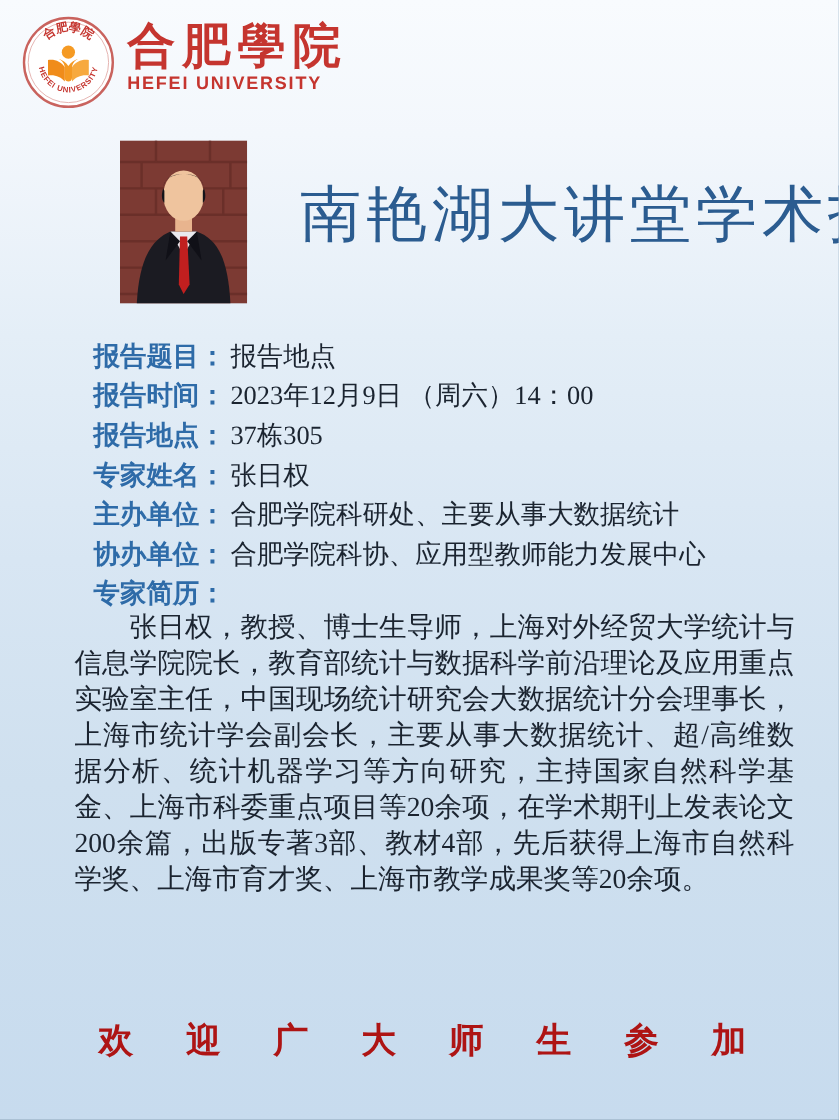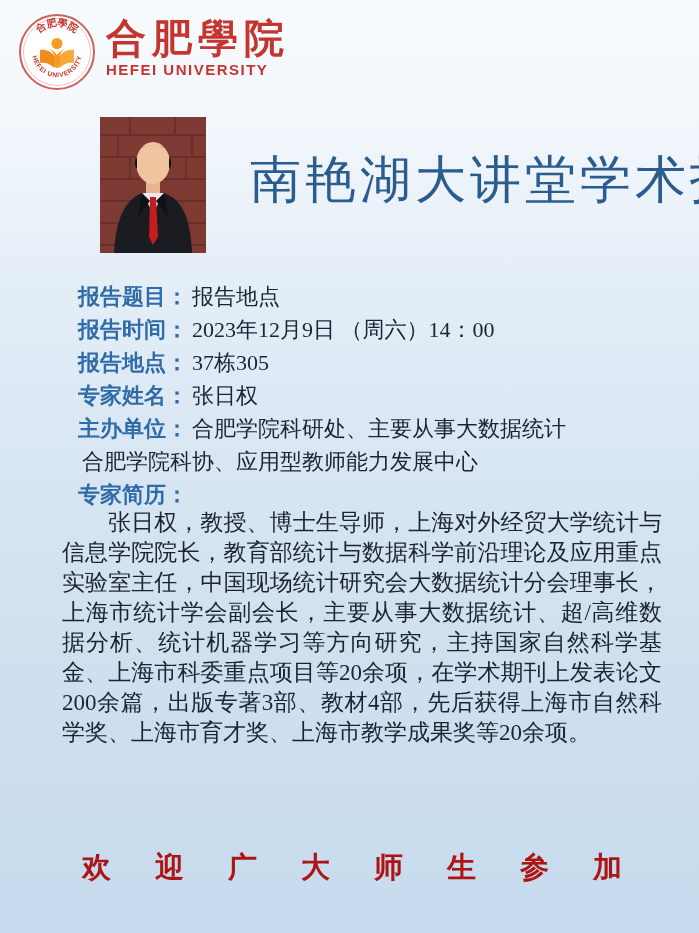--- a/index.html
+++ b/index.html
@@ -134,20 +134,21 @@
     </div>
     <div class="info-row">
       <span class="info-label">专家姓名：</span>
       <span class="info-value">张日权</span>
     </div>
     <div class="info-row">
       <span class="info-label">主办单位：</span>
       <span class="info-value">合肥学院科研处、主要从事大数据统计</span>
     </div>
     <div class="info-row">
+      <span class="info-label">协办单位：</span>
       <span class="info-value">合肥学院科协、应用型教师能力发展中心</span>
     </div>
     <div class="info-row">
       <span class="info-label">专家简历：</span>
       <span class="info-value"></span>
     </div>
   </div>
 
   <div class="bio">张日权，教授、博士生导师，上海对外经贸大学统计与信息学院院长，教育部统计与数据科学前沿理论及应用重点实验室主任，中国现场统计研究会大数据统计分会理事长，上海市统计学会副会长，主要从事大数据统计、超/高维数据分析、统计机器学习等方向研究，主持国家自然科学基金、上海市科委重点项目等20余项，在学术期刊上发表论文200余篇，出版专著3部、教材4部，先后获得上海市自然科学奖、上海市育才奖、上海市教学成果奖等20余项。</div>
 

